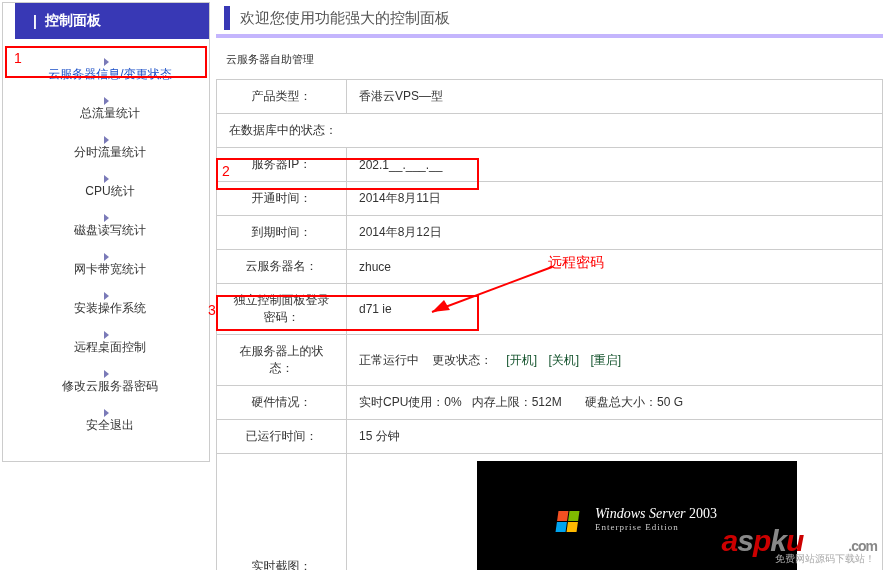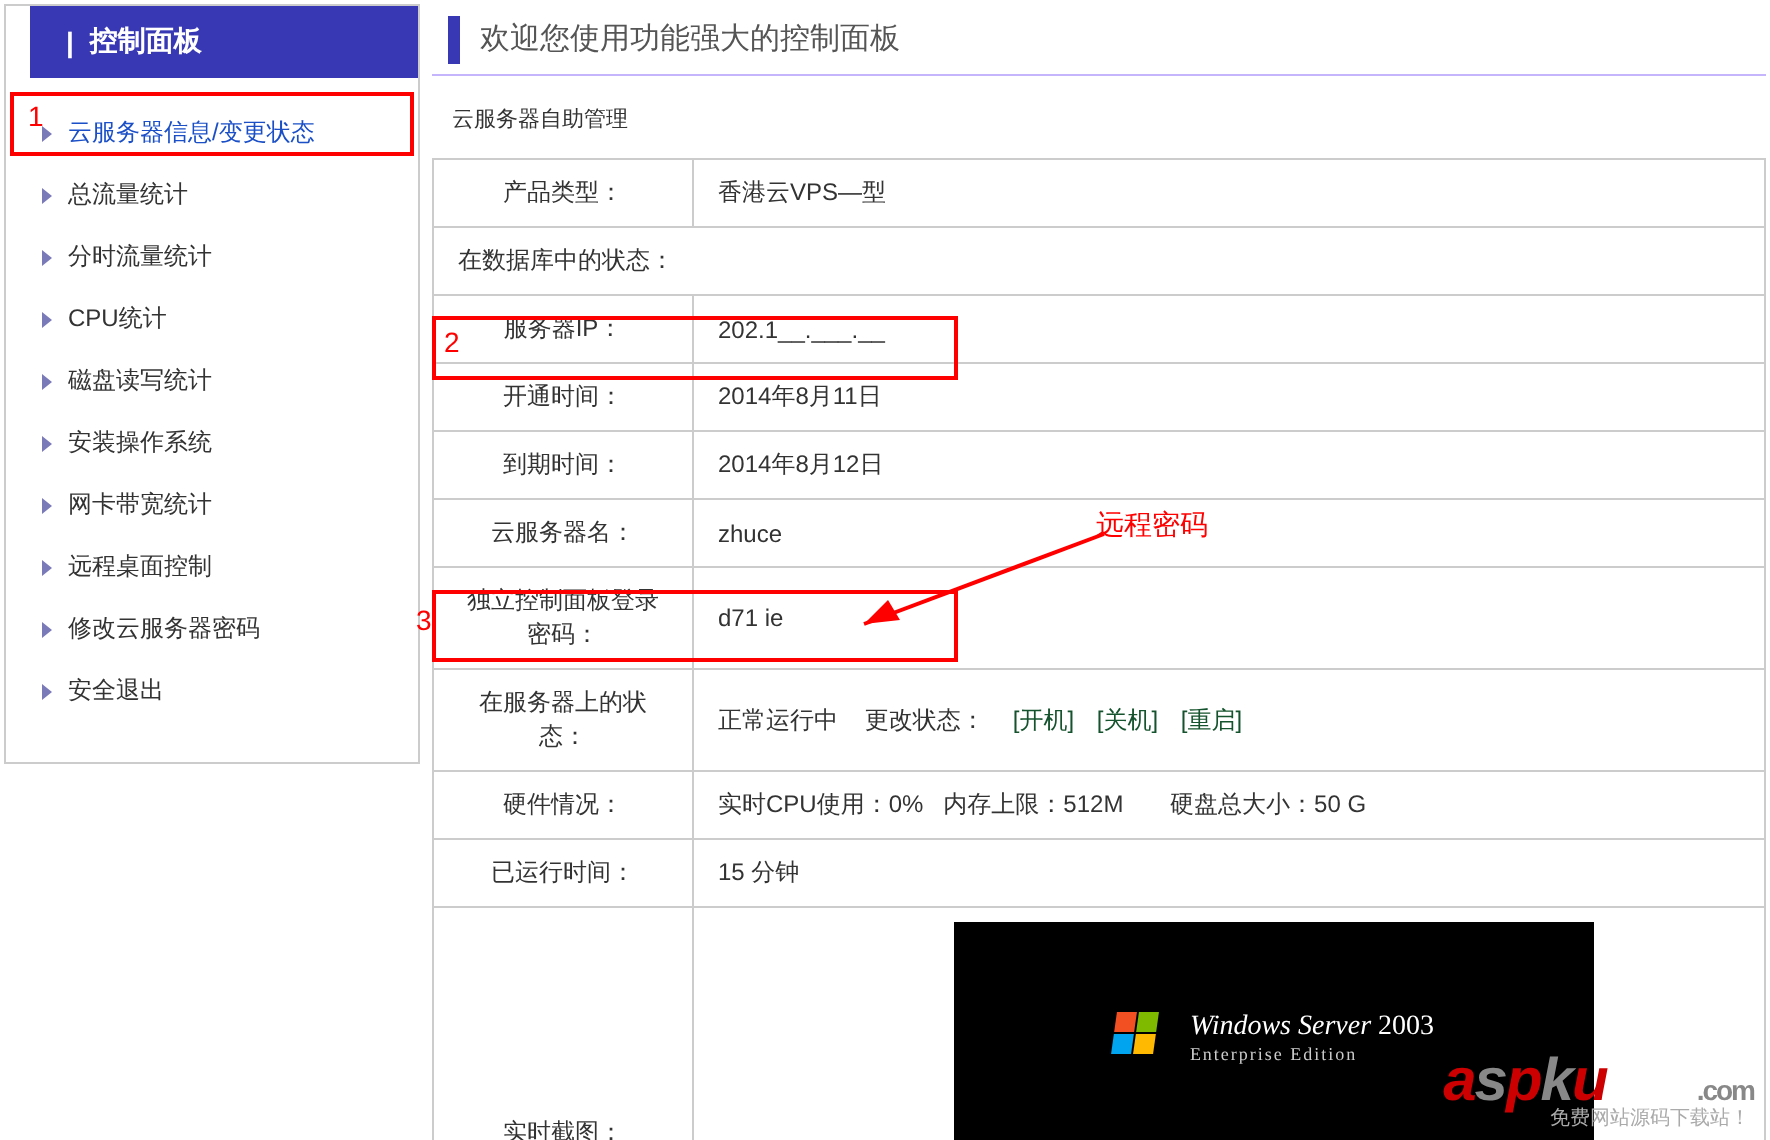--- a/index.html
+++ b/index.html
@@ -3,26 +3,26 @@
   <meta charset="utf-8">
   <style>
     * { box-sizing: border-box; margin: 0; padding: 0; }
     body { font-family: "Microsoft YaHei", Arial, sans-serif; font-size: 12px; background: #fff; width: 885px; height: 570px; overflow: hidden; position: relative; }
 
     .sidebar { position: absolute; left: 2px; top: 2px; width: 208px; border: 1px solid #ccc; }
     .sidebar-header { height: 36px; display: flex; align-items: center; }
     .sidebar-header-inner { background: #3838b5; color: #fff; height: 36px; width: calc(100% - 12px); margin-left: 12px; display: flex; align-items: center; font-size: 14px; font-weight: bold; }
     .sidebar-header-inner .bar { color: #fff; margin: 0 8px 0 18px; }
     .sidebar-list { padding: 12px 0 20px 0; }
-    .sidebar-item { display: flex; align-items: center; padding: 7px 10px 7px 18px; cursor: pointer; font-size: 12px; color: #333; }
+    .sidebar-item { display: flex; align-items: center; padding: 7px 10px 7px 18px; cursor: pointer; font-size: 12px; color: #333; flex-direction: column; }
     .sidebar-item .arrow { width: 0; height: 0; border-top: 4px solid transparent; border-bottom: 4px solid transparent; border-left: 5px solid #7a7ab8; margin-right: 8px; }
     .sidebar-item.active { color: #1a4fc7; }
 
     .main { position: absolute; left: 216px; top: 2px; right: 2px; }
-    .main-header { display: flex; align-items: center; height: 36px; padding: 0 8px; border-bottom: 1px solid #c4b5fd; }
+    .main-header { display: flex; align-items: center; height: 36px; padding: 0 8px; border-bottom: 4px solid #c4b5fd; }
     .main-header .vbar { width: 6px; height: 24px; background: #3838b5; margin-right: 10px; }
     .main-header-title { font-size: 15px; color: #555; }
 
     .subtitle { padding: 14px 10px 12px 10px; font-size: 11px; color: #333; }
 
     .info-table { border-collapse: collapse; width: 100%; }
     .info-table td { border: 1px solid #ccc; padding: 8px 12px; font-size: 12px; color: #333; }
     .info-table td.label { width: 130px; text-align: center; background: #fff; }
     .info-table td.value { }
     .link { color: #14532d; cursor: pointer; text-decoration: none; margin: 0 4px; }
@@ -30,21 +30,21 @@
     .annot-box-1 { position: absolute; left: 5px; top: 46px; width: 202px; height: 32px; border: 2px solid #ff0000; pointer-events: none; z-index: 10; }
     .annot-label-1 { position: absolute; left: 14px; top: 50px; color: #ff0000; font-size: 14px; z-index: 11; }
     .annot-box-2 { position: absolute; left: 216px; top: 158px; width: 263px; height: 32px; border: 2px solid #ff0000; pointer-events: none; z-index: 10; }
     .annot-label-2 { position: absolute; left: 222px; top: 163px; color: #ff0000; font-size: 14px; z-index: 11; }
     .annot-box-3 { position: absolute; left: 216px; top: 295px; width: 263px; height: 36px; border: 2px solid #ff0000; pointer-events: none; z-index: 10; }
     .annot-label-3 { position: absolute; left: 208px; top: 302px; color: #ff0000; font-size: 14px; z-index: 11; }
     .annot-text { position: absolute; left: 548px; top: 254px; color: #ff0000; font-size: 14px; z-index: 11; }
     .annot-arrow { position: absolute; left: 422px; top: 262px; z-index: 11; pointer-events: none; }
 
     .preview { margin-top: 4px; margin-left: 130px; width: 320px; height: 120px; background: #000; display: flex; align-items: center; justify-content: center; flex-direction: column; color: #fff; }
-    .win-logo { display: flex; align-items: flex-start; gap: 17px; margin-bottom: 4px; }
+    .win-logo { display: flex; align-items: flex-end; gap: 17px; margin-bottom: 4px; }
     .flag { display: grid; grid-template-columns: 10px 10px; grid-template-rows: 10px 10px; gap: 1px; transform: skewX(-8deg); }
     .flag div:nth-child(1){background:#f25022;} .flag div:nth-child(2){background:#7fba00;} .flag div:nth-child(3){background:#00a4ef;} .flag div:nth-child(4){background:#ffb900;}
     .win-text { font-family: Georgia, serif; font-size: 14px; color: #fff; }
     .win-text small { font-size: 9px; display:block; letter-spacing: 1px; color:#ccc;}
 
     .aspku-logo { position: absolute; right: 8px; bottom: 12px; font-family: Arial Black, Arial, sans-serif; font-size: 30px; font-weight: 900; font-style: italic; letter-spacing: -1px; z-index: 20; }
     .aspku-logo .r { color: #c00; }
     .aspku-logo .g { color: #888; }
     .aspku-tag { position: absolute; right: 10px; bottom: 4px; font-size: 10px; color: #aaa; z-index: 20; }
   </style>
@@ -74,25 +74,25 @@
     <div class="sidebar-item">
         <span class="arrow"></span>
         <span>CPU统计</span>
       </div>
     <div class="sidebar-item">
         <span class="arrow"></span>
         <span>磁盘读写统计</span>
       </div>
     <div class="sidebar-item">
         <span class="arrow"></span>
-        <span>安装操作系统</span>
+        <span>网卡带宽统计</span>
       </div>
     <div class="sidebar-item">
         <span class="arrow"></span>
-        <span>网卡带宽统计</span>
+        <span>安装操作系统</span>
       </div>
     <div class="sidebar-item">
         <span class="arrow"></span>
         <span>远程桌面控制</span>
       </div>
     <div class="sidebar-item">
         <span class="arrow"></span>
         <span>修改云服务器密码</span>
       </div>
     <div class="sidebar-item">

